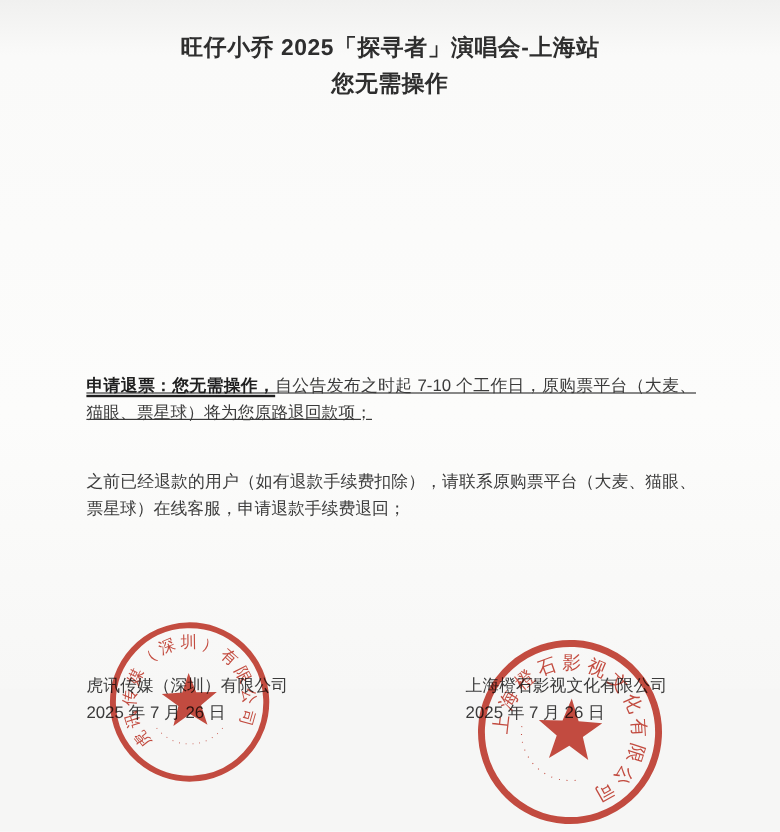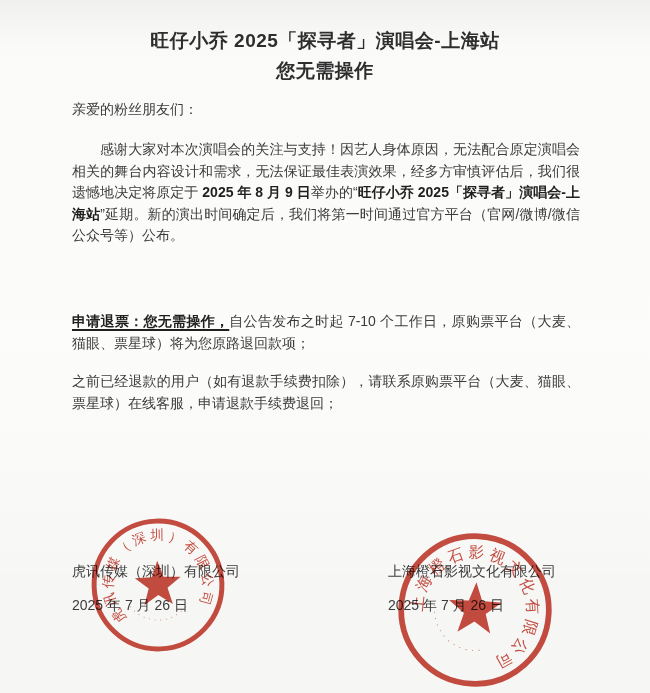--- a/index.html
+++ b/index.html
@@ -30,57 +30,55 @@
   .para {
     position: absolute; left: 72px; width: 508px;
     font-size: 14px; line-height: 21.5px;
     text-align: justify; text-justify: inter-character;
     color: #3b3b3b; margin: 0;
   }
   .para b { color: #1f1f1f; }
   .indent { text-indent: 2em; }
   .p1 { top: 139px; }
   .p2 { top: 254px; }
-  .p3 { top: 311px; }
-  .p4 { top: 371px; }
+  .p3 { top: 311px; text-decoration: underline; }
+  .p4 { top: 391px; }
   .p5 { top: 429px; }
   .u {
     text-decoration: underline;
     text-decoration-thickness: 1.5px;
     text-underline-offset: 3px;
   }
   .sig {
     position: absolute; top: 560px; z-index: 1;
     font-size: 14px; line-height: 22px; color: #3b3b3b;
   }
   .sig-left  { left: 72px; }
   .sig-right { left: 388px; }
-  .sig .date { margin-top: 12px; }
+  .sig .date { margin-top: 0; }
   .stamp {
     position: absolute; z-index: 2;
     mix-blend-mode: multiply;
     opacity: 0.88;
   }
   .stamp-left  { left: 87px;  top: 514px; width: 142px; height: 142px; transform: rotate(-2deg); }
   .stamp-right { left: 393px; top: 528px; width: 164px; height: 164px; transform: rotate(3deg); }
   .stamp text { font-family: "Liberation Sans", "DejaVu Sans", sans-serif; }
 </style>
 </head>
 <body>
 
 <div class="page">
 
   <div class="title-block">
     <div class="title-line">旺仔小乔 2025「探寻者」演唱会-上海站</div>
     <div class="title-line">您无需操作</div>
   </div>
 
-  <div class="salutation">亲爱的粉丝朋友们：</div>
 
-  <p class="para indent p1"><span>感谢大家对本次演唱会的关注与支持！因艺人身体原因，无法配合原定演唱会相关的舞台内容设计和需求，无法保证最佳表演效果，经多方审慎评估后，我们很遗憾地决定将原定于 </span><b>2025 年 8 月 9 日</b><span>举办的“</span><b>旺仔小乔 2025「探寻者」演唱会-上海站</b><span>”延期。新的演出时间确定后，我们将第一时间通过官方平台（官网/微博/微信公众号等）公布。</span></p>
 
 
   <p class="para p3"><b class="u">申请退票：您无需操作，</b><span>自公告发布之时起 7-10 个工作日，原购票平台（大麦、猫眼、票星球）将为您原路退回款项；</span></p>
 
   <p class="para p4">之前已经退款的用户（如有退款手续费扣除），请联系原购票平台（大麦、猫眼、票星球）在线客服，申请退款手续费退回；</p>
 
 
   <div class="sig sig-left">
     <div>虎讯传媒（深圳）有限公司</div>
     <div class="date">2025 年 7 月 26 日</div>

